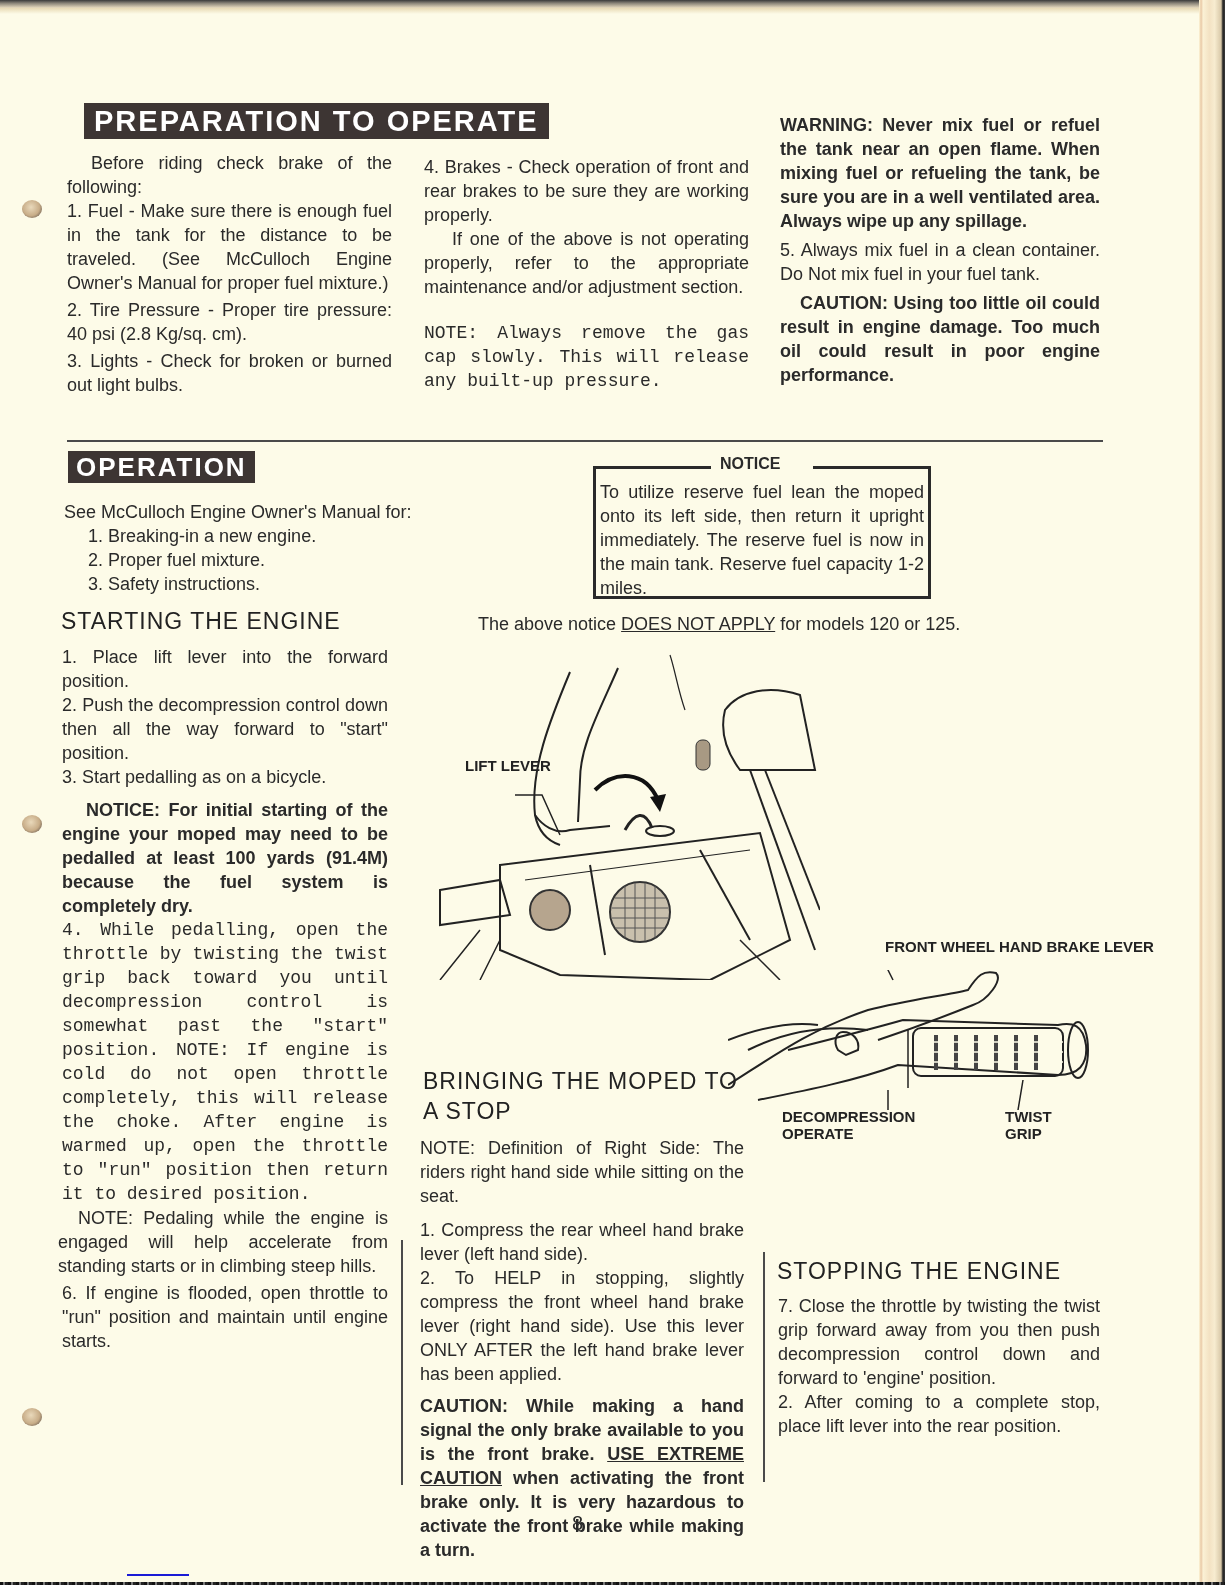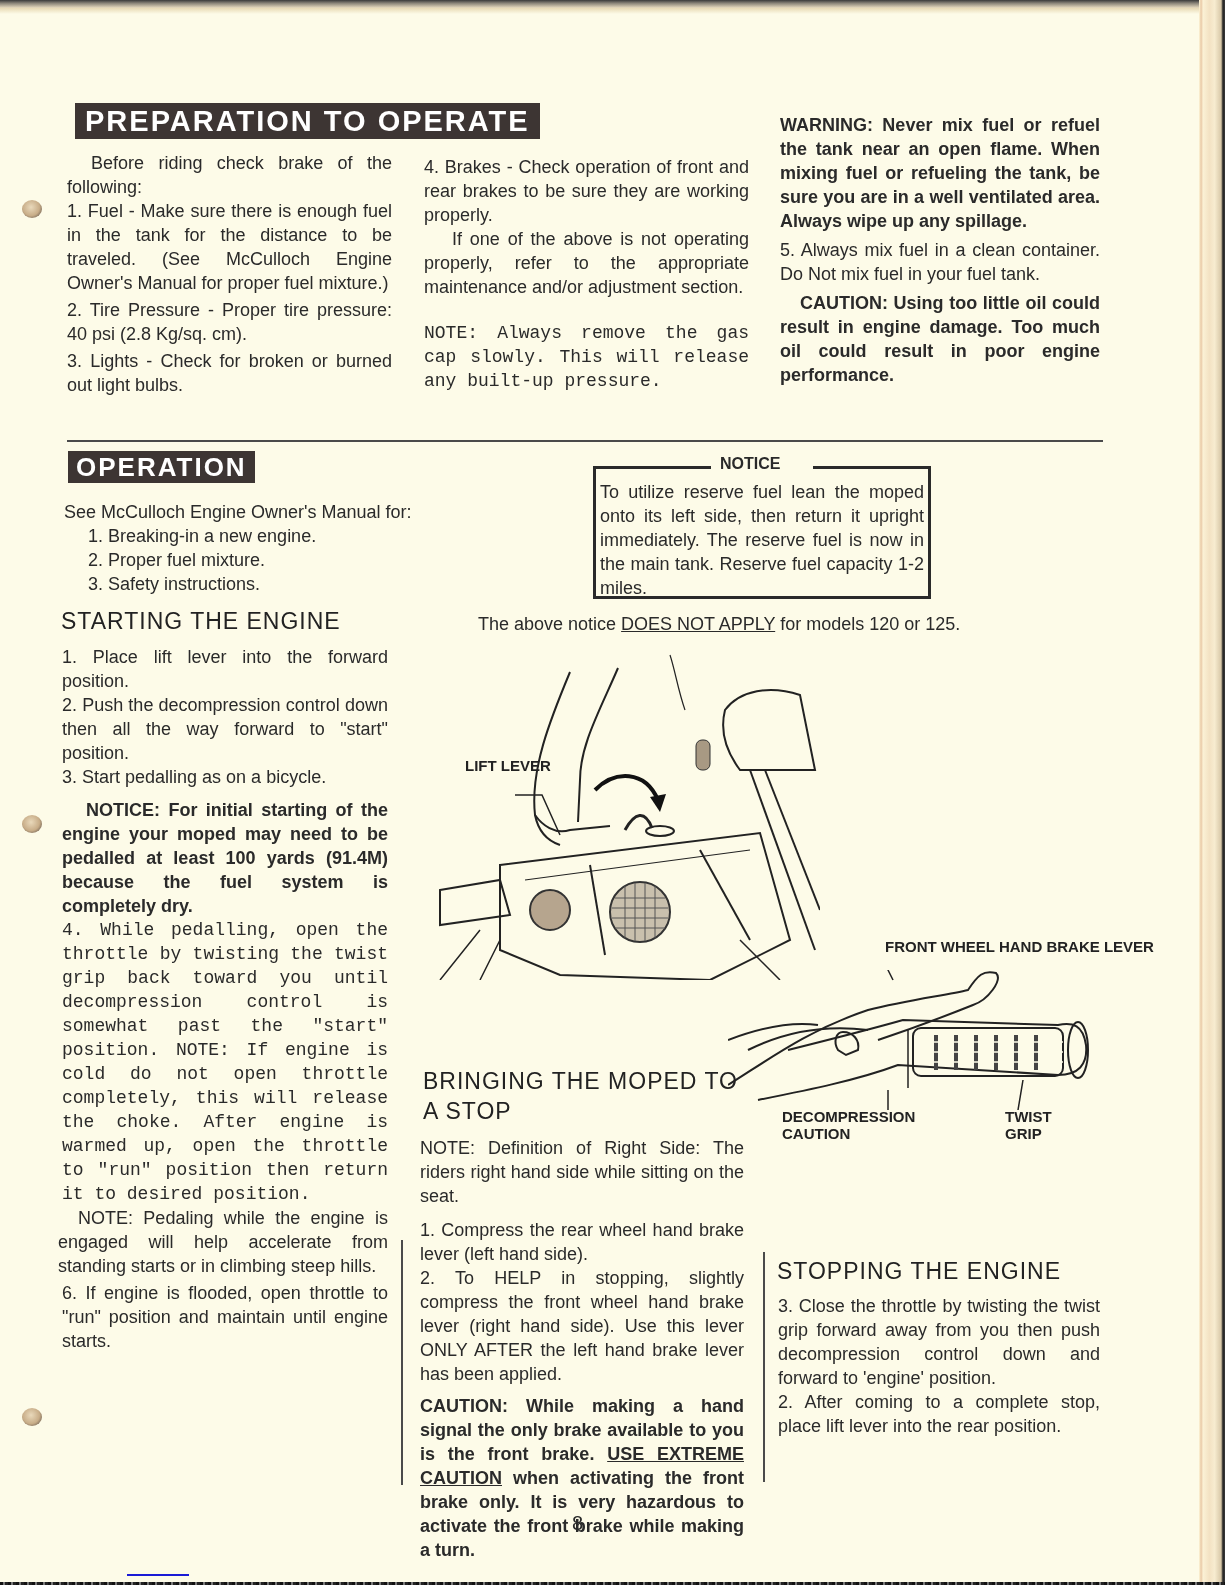--- a/index.html
+++ b/index.html
@@ -17,21 +17,21 @@
     background:linear-gradient(90deg,#fdf6d8 0,#e9c9a6 8%,#fbf1d5 16%,#f3e2c3 40%,#f7ecd0 60%,#d8c8a8 85%,#222 92%,#3a3a3a 100%); }
   .bottomedge { position:absolute; left:0; bottom:0; width:1225px; height:3px;
     background:repeating-linear-gradient(90deg,#111 0 3px,#777 3px 5px,#222 5px 8px); }
   .blueline { position:absolute; left:127px; top:1574px; width:62px; height:2px; background:#1a1ad6; }
 
   .hole { position:absolute; width:20px; height:18px; border-radius:50%;
     background:radial-gradient(circle at 45% 40%,#e9d9bb 0,#c8ad88 55%,#7a6a5a 80%,#fff3d8 100%); }
 
   .banner { position:absolute; background:#3d3533; color:#fff; font-weight:bold;
     letter-spacing:2px; padding:0 10px; box-sizing:border-box; white-space:nowrap; }
-  .banner.prep { left:75px; top:103px; height:36px; font-size:29px; line-height:36px; }
+  .banner.prep { left:84px; top:103px; height:36px; font-size:29px; line-height:36px; }
   .banner.oper { left:68px; top:451px; height:32px; font-size:26px; line-height:32px; padding:0 8px; }
 
   .txt { position:absolute; font-size:18px; line-height:24px; text-align:justify; }
   .txt p { margin:0; }
   .bold { font-weight:bold; }
   .head { position:absolute; font-size:23px; letter-spacing:1px; color:#222; line-height:30px; }
   .ul { text-decoration:underline; }
 
   .rule { position:absolute; height:2px; background:#4a4a4a; }
   .vrule { position:absolute; width:2px; background:#4a4a4a; }
@@ -160,36 +160,36 @@
   </g>
   <g stroke="#fdfbe8" stroke-width="1.5">
     <path d="M195,72 L335,72 M195,82 L335,82 M195,92 L335,92"></path>
   </g>
   <path d="M180,60 L180,118" stroke="#222" stroke-width="1.5"></path>
   <path d="M150,-20 L165,10" stroke="#222" stroke-width="1.5"></path>
   <path d="M295,110 L290,140" stroke="#222" stroke-width="1.5"></path>
   <path d="M160,120 L160,140" stroke="#222" stroke-width="1.5"></path>
 </svg>
 <div class="label" style="left:885px;top:938px;">FRONT WHEEL HAND BRAKE LEVER</div>
-<div class="label" style="left:782px;top:1108px;width:170px;">DECOMPRESSION CAUTION</div>
+<div class="label" style="left:782px;top:1108px;width:170px;">DECOMPRESSION OPERATE</div>
 <div class="label" style="left:1005px;top:1108px;width:70px;">TWIST GRIP</div>
 
 <div class="head" style="left:423px;top:1066px;width:320px;">BRINGING THE MOPED TO A STOP</div>
 
 <div class="vrule" style="left:401px;top:1240px;height:245px;"></div>
 
 <div class="txt" style="left:420px;top:1136px;width:324px;">
   <p>NOTE: Definition of Right Side: The riders right hand side while sitting on the seat.</p>
   <p style="margin-top:10px;">1.   Compress  the rear wheel hand brake lever (left hand side).</p>
   <p>2.   To HELP in stopping, slightly compress the front wheel hand brake lever (right hand side). Use this lever ONLY AFTER the left hand brake lever has been applied.</p>
   <p class="bold" style="margin-top:8px;">
     <span>CAUTION: While making a hand signal the only brake available to you is the front brake. </span><span class="ul">USE EXTREME CAUTION</span><span> when activating the front brake only. It is very hazardous to activate the front brake while making a turn.</span>
   </p>
 </div>
 
 <div class="vrule" style="left:763px;top:1252px;height:230px;"></div>
 <div class="head" style="left:777px;top:1256px;">STOPPING THE ENGINE</div>
 <div class="txt" style="left:778px;top:1294px;width:322px;">
-  <p>3.   Close the throttle by twisting the twist grip forward away from you then push decompression control down and forward to 'engine' position.</p>
+  <p>7.   Close the throttle by twisting the twist grip forward away from you then push decompression control down and forward to 'engine' position.</p>
   <p>2.   After coming to a complete stop, place lift lever into the rear position.</p>
 </div>
 
 <div class="pagenum">8</div>
 
 </body></html>

